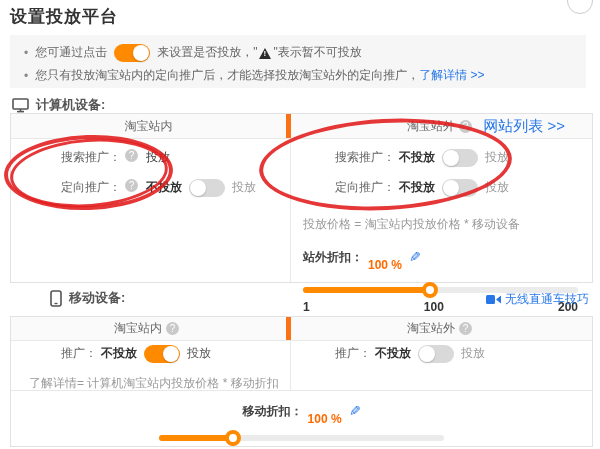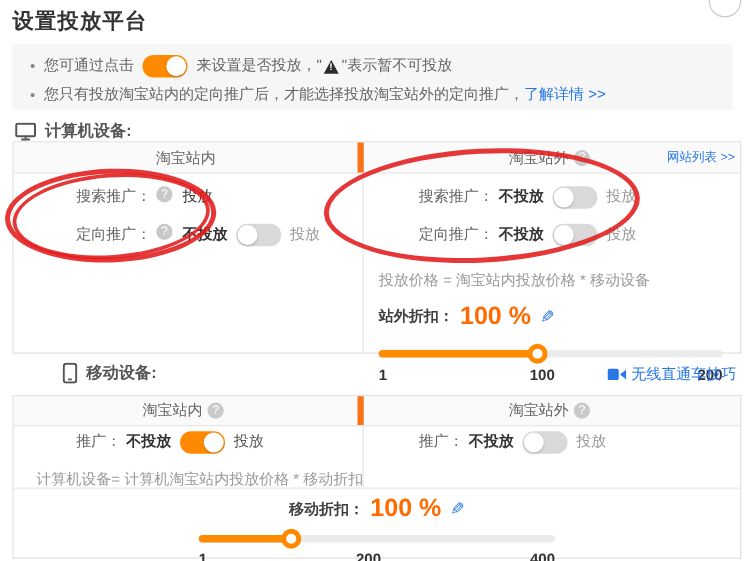--- a/index.html
+++ b/index.html
@@ -43,42 +43,42 @@
   
   .table { position:absolute; left:10px; width:583px; border:1px solid #e2e2e2; background:#fff; }
   #computer-table { top:113px; height:170px; }
   #mobile-table   { top:316px; height:131px; }
   .thead { display:flex; background:#fafafa; border-bottom:1px solid #e8e8e8; font-size:12px; color:#666; }
   #computer-table .thead { height:25px; }
   #mobile-table .thead { height:24px; }
   .th { display:flex; align-items:center; justify-content:center; }
   .th.left  { width:280px; border-right:5px solid #f97316; }
   .th.right { flex:1; position:relative; }
-  .weblist { position:absolute; right:4px; top:50%; transform:translateY(-50%); font-size:10px; }
+  .weblist { position:absolute; right:27px; top:50%; transform:translateY(-50%); font-size:15px; }
 
   .tbody { display:flex; }
   #computer-table .tbody { height:143px; }
   #mobile-table .tbody { height:49px; }
   .col-left  { width:280px; border-right:1px solid #e8e8e8; padding:10px 0 0 18px; }
   .col-right { flex:1; padding:10px 0 0 12px; }
   #mobile-table .col-left, #mobile-table .col-right { padding-top:4px; }
 
   .row { display:flex; height:30px; font-size:12px; color:#666; white-space:nowrap;margin-left:32px; }
   #mobile-table .row { height:26px; }
   .state-off { color:#333; font-weight:bold; margin-left:4px; }
   .state-on  { color:#999; }
   .state-on.dark { color:#555; }
   .plain-on { color:#333; margin-left:4px; }
 
   .formula { font-size:12px; color:#999; margin-top:7px; white-space:nowrap; }
   #mobile-table .formula { margin-top:4px; }
 
   .discount-line { display:flex; align-items:center; margin-top:9px; font-size:12px; }
   .discount-label { font-weight:bold; color:#404040; }
-  .discount-value { color:#ff6a00; font-size:20px; font-weight:bold; margin:0 7px 0 5px; }
+  .discount-value { color:#ff6a00; font-size:12px; font-weight:bold; margin:16px 7px 0 5px; }
   .pencil { color:#2777e8; font-size:14px; cursor:pointer; display:inline-block; transform:scaleX(-1); }
 
   .slider { position:relative; height:6px; background:#ebebeb; border-radius:3px; margin-top:15px; margin-right:14px; cursor:pointer; }
   .slider-fill { position:absolute; left:0; top:0; height:6px; background:#ff8a00; border-radius:3px; }
   .slider-handle { position:absolute; right:-8px; top:-5px; width:16px; height:16px; border-radius:50%; background:#fff; border:4px solid #ff8a00; cursor:grab; }
   .slider-labels { display:flex; justify-content:space-between; font-size:12px; color:#333; font-weight:bold; margin-top:7px; margin-right:14px; }
 
   
   .m-bottom { border-top:1px solid #e8e8e8; height:56px; padding-top:5px; }
   .m-discount { display:flex; justify-content:center; align-items:center; font-size:12px; }
@@ -222,21 +222,21 @@
   <div class="tbody">
     <div class="col-left">
       <div class="row">
         <span>推广：</span>
         <span class="state-off">不投放</span>
         <span class="toggle on">
             <span class="knob"></span>
           </span>
         <span class="state-on dark">投放</span>
       </div>
-      <div class="formula">计算机设备= 计算机淘宝站内投放价格 * 移动折扣</div>
+      <div class="formula">了解详情= 计算机淘宝站内投放价格 * 移动折扣</div>
     </div>
     <div class="col-right">
       <div class="row">
         <span>推广：</span>
         <span class="state-off">不投放</span>
         <span class="toggle off">
             <span class="knob"></span>
           </span>
         <span class="state-on">投放</span>
       </div>

